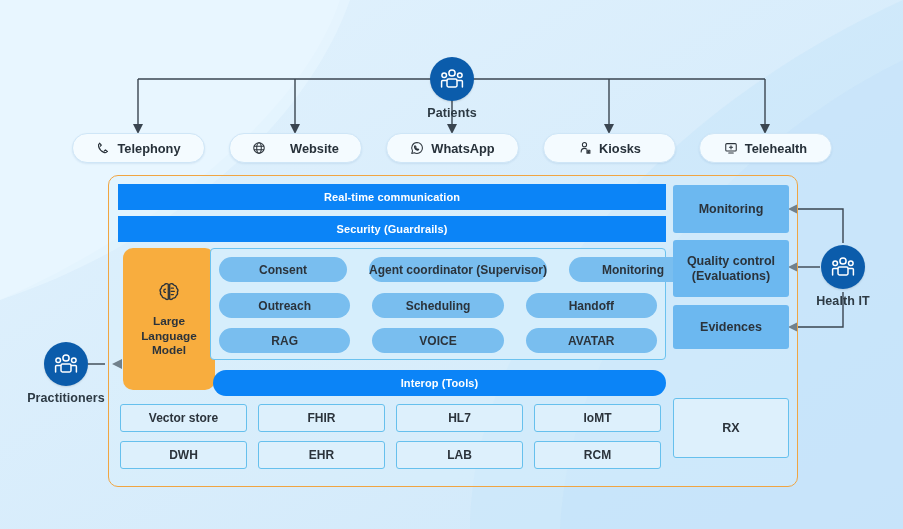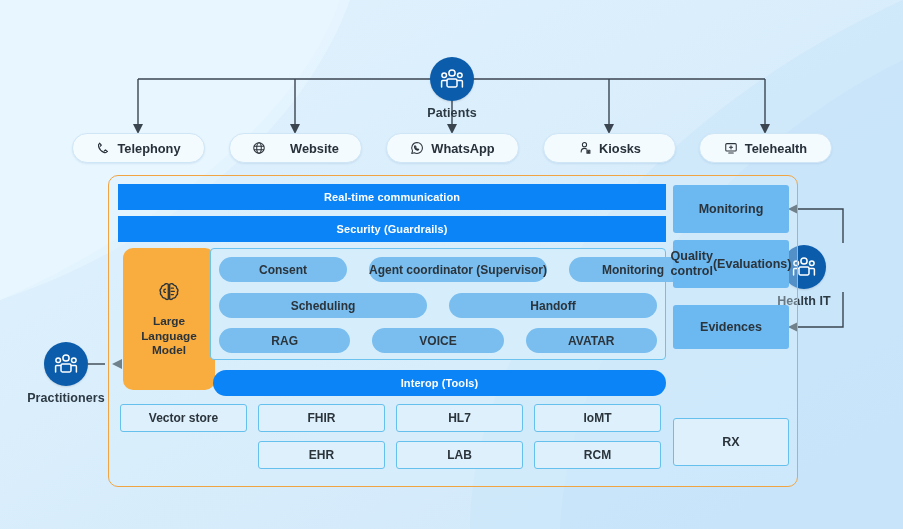--- a/index.html
+++ b/index.html
@@ -182,21 +182,21 @@
         <circle cx="5.2" cy="7.2" r="2.3" fill="none"></circle>
         <circle cx="20.8" cy="7.2" r="2.3" fill="none"></circle>
         <rect x="8" y="11" width="10" height="8" rx="1.4" fill="none"></rect>
         <path d="M7.6,12.4 H3.6 a1,1 0 0 0 -1,1 V19"></path>
         <path d="M18.4,12.4 H22.4 a1,1 0 0 1 1,1 V19"></path>
       </svg>
     </div>
     <div class="actor-label">Practitioners</div>
   </div>
 
-  <div class="actor" style="left:744px; top:245px;">
+  <div class="actor" style="left:783px; top:245px;">
     <div class="actor-circle">
       <svg width="26" height="22" viewBox="0 0 26 22" fill="none" stroke="#ffffff" stroke-width="1.5" stroke-linecap="round" stroke-linejoin="round">
         <circle cx="13" cy="5" r="3.1" fill="none"></circle>
         <circle cx="5.2" cy="7.2" r="2.3" fill="none"></circle>
         <circle cx="20.8" cy="7.2" r="2.3" fill="none"></circle>
         <rect x="8" y="11" width="10" height="8" rx="1.4" fill="none"></rect>
         <path d="M7.6,12.4 H3.6 a1,1 0 0 0 -1,1 V19"></path>
         <path d="M18.4,12.4 H22.4 a1,1 0 0 1 1,1 V19"></path>
       </svg>
     </div>
@@ -279,46 +279,48 @@
     </div>
   </div>
 
   <div id="agents-panel">
     <div class="agent-row" style="top:8px;">
       <div class="agent-pill" style="flex:0 0 128px;">Consent</div>
       <div class="agent-pill" style="flex:1 1 auto;">Agent coordinator (Supervisor)</div>
       <div class="agent-pill" style="flex:0 0 128px;">Monitoring</div>
     </div>
     <div class="agent-row" style="top:44px;">
+      <div class="agent-pill" style="flex:1;">Outreach</div>
       <div class="agent-pill" style="flex:1;">Scheduling</div>
       <div class="agent-pill" style="flex:1;">Handoff</div>
     </div>
     <div class="agent-row" style="top:79px;">
       <div class="agent-pill" style="flex:1;">RAG</div>
       <div class="agent-pill" style="flex:1;">VOICE</div>
       <div class="agent-pill" style="flex:1;">AVATAR</div>
     </div>
   </div>
 
   <div class="bar-blue" id="bar-interop">Interop (Tools)</div>
 
   <div class="tool" style="left:120px; top:404px; width:127px;">Vector store</div>
   <div class="tool" style="left:258px; top:404px; width:127px;">FHIR</div>
   <div class="tool" style="left:396px; top:404px; width:127px;">HL7</div>
   <div class="tool" style="left:534px; top:404px; width:127px;">IoMT</div>
 
+  <div class="tool" style="left:120px; top:441px; width:127px;">DWH</div>
   <div class="tool" style="left:258px; top:441px; width:127px;">EHR</div>
   <div class="tool" style="left:396px; top:441px; width:127px;">LAB</div>
   <div class="tool" style="left:534px; top:441px; width:127px;">RCM</div>
 
   <div class="side-card side-filled" style="top:185px; height:48px;">Monitoring</div>
 
-  <div class="side-card side-filled" style="top:240px; height:48px; ">
+  <div class="side-card side-filled" style="top:240px; height:57px; flex-direction:column;">
     <span>Quality control</span>
     <span>(Evaluations)</span>
   </div>
 
   <div class="side-card side-filled" style="top:305px; height:44px;">Evidences</div>
 
 
-  <div class="side-card side-outline" style="top:418px; height:48px;">RX</div>
+  <div class="side-card side-outline" style="top:398px; height:60px;">RX</div>
 
 </div>
 
 </body></html>

